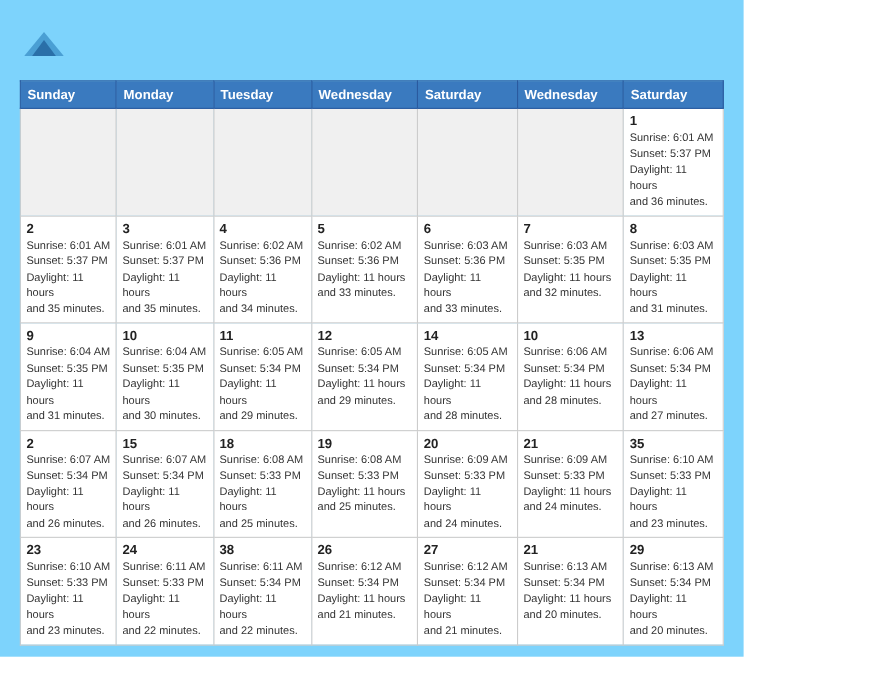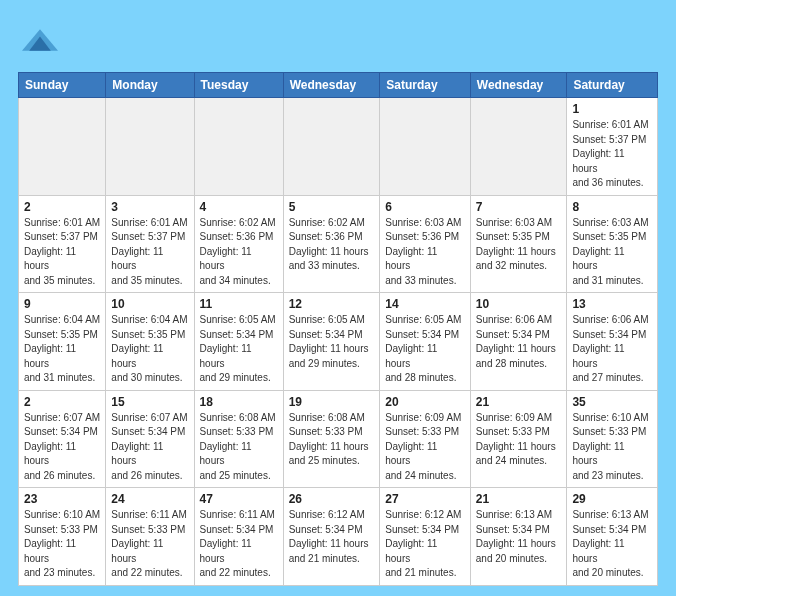--- a/index.html
+++ b/index.html
@@ -308,21 +308,21 @@
 and 23 minutes.</div>
           </td>
           <td>
             <span class="day-num">24</span>
             <div class="day-info" style="white-space: pre-line;">Sunrise: 6:11 AM
 Sunset: 5:33 PM
 Daylight: 11 hours
 and 22 minutes.</div>
           </td>
           <td>
-            <span class="day-num">47</span>
+            <span class="day-num">38</span>
             <div class="day-info" style="white-space: pre-line;">Sunrise: 6:11 AM
 Sunset: 5:34 PM
 Daylight: 11 hours
 and 22 minutes.</div>
           </td>
           <td>
             <span class="day-num">26</span>
             <div class="day-info" style="white-space: pre-line;">Sunrise: 6:12 AM
 Sunset: 5:34 PM
 Daylight: 11 hours

